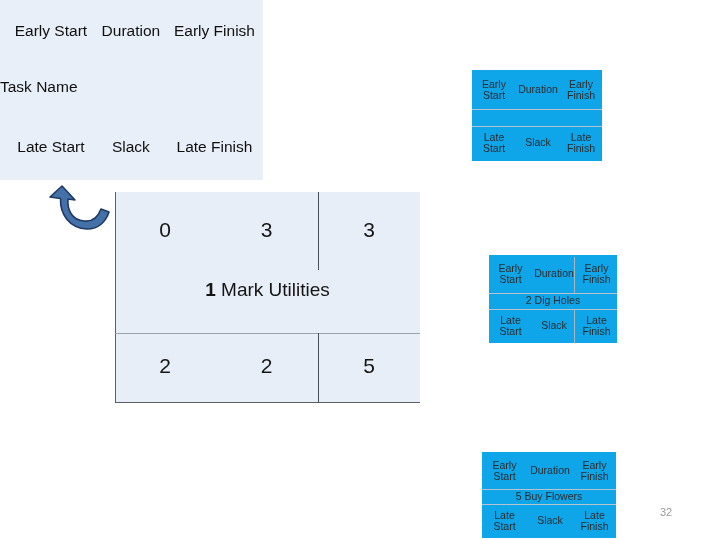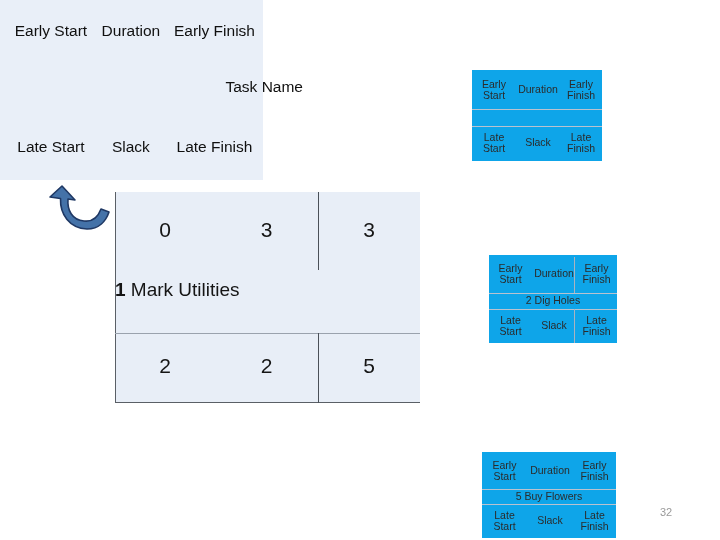--- a/index.html
+++ b/index.html
@@ -28,21 +28,21 @@
     background: #e9eff8;
   }
   #legend .legend-row {
     position: absolute;
     left: 0;
     width: 263px;
     display: flex;
     align-items: center;
   }
   #legend .legend-row.top    { top: 18px;  height: 26px; }
-  #legend .legend-row.middle { top: 74px;  height: 26px; justify-content: flex-end; margin-left: 40px; }
+  #legend .legend-row.middle { top: 74px;  height: 26px; justify-content: flex-start; }
   #legend .legend-row.bottom { top: 134px; height: 26px; }
   #legend .cell {
     font-size: 15.5px;
     color: #101010;
     white-space: nowrap;
     text-align: center;
   }
   #legend .cell.c1 { width: 100px; margin-left: 6px; }
   #legend .cell.c2 { width: 78px; }
   #legend .cell.c3 { width: 108px; }
@@ -115,20 +115,21 @@
     text-align: center;
     color: #151515;
   }
   #main-node .num.n1 { width: 100px; }
   #main-node .num.n2 { width: 103px; }
   #main-node .num.n3 { width: 102px; }
   #main-node .task-title {
     position: absolute;
     left: 0; top: 87px;
     width: 305px;
+    text-align: center;
     font-size: 19px;
     color: #151515;
   }
   #main-node .task-title .idx { font-weight: bold; }
 
   
   .node {
     position: absolute;
     background: #0ea5e9;
     color: #2b2b2b;

